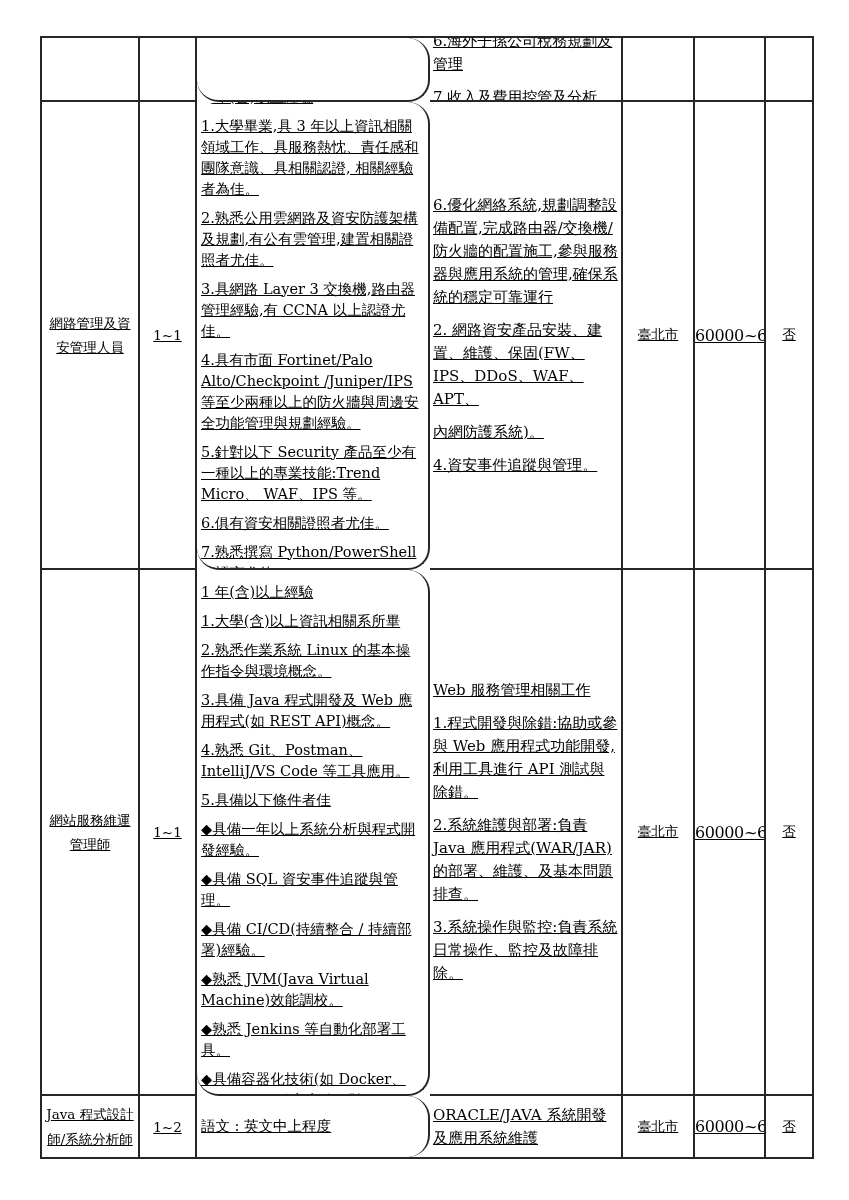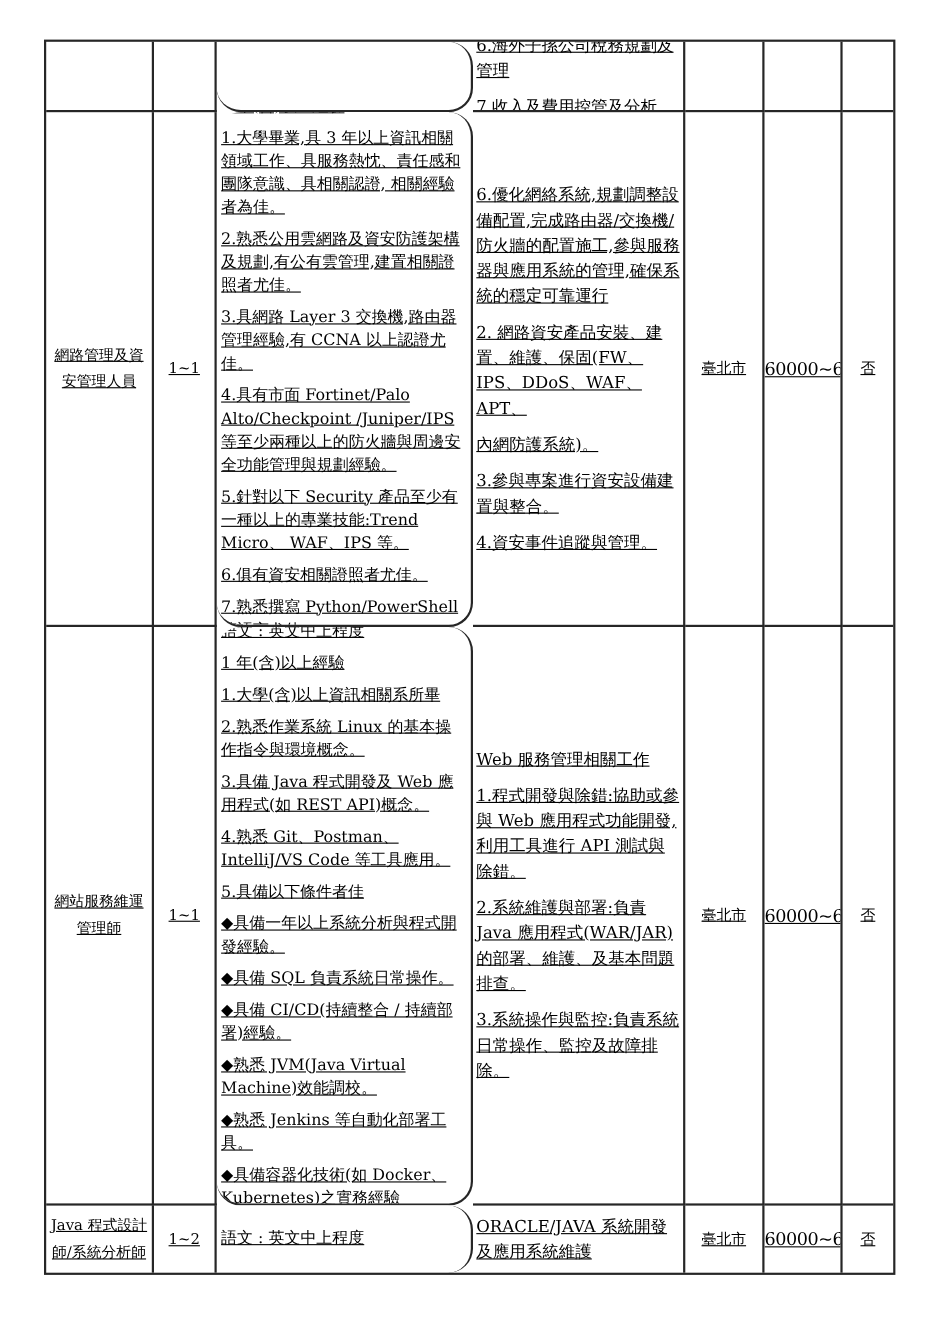--- a/index.html
+++ b/index.html
@@ -68,39 +68,38 @@
         <p>3.具網路 Layer 3 交換機,路由器管理經驗,有 CCNA 以上認證尤佳。</p>
         <p>4.具有市面 Fortinet/Palo Alto/Checkpoint /Juniper/IPS 等至少兩種以上的防火牆與周邊安全功能管理與規劃經驗。</p>
         <p>5.針對以下 Security 產品至少有一種以上的專業技能:Trend Micro、 WAF、IPS 等。</p>
         <p>6.俱有資安相關證照者尤佳。</p>
         <p>7.熟悉撰寫 Python/PowerShell 等語言尤佳。</p>
       </div>
     <div class="cell c-duty">
         <p>6.優化網絡系統,規劃調整設備配置,完成路由器/交換機/防火牆的配置施工,參與服務器與應用系統的管理,確保系統的穩定可靠運行</p>
         <p>2. 網路資安產品安裝、建置、維護、保固(FW、IPS、DDoS、WAF、APT、</p>
         <p>內網防護系統)。</p>
-        <p>3.參與專案進行資安設備建置與整合。</p>
         <p>4.資安事件追蹤與管理。</p>
       </div>
     <div class="cell c-loc">臺北市</div>
     <div class="cell c-sal">60000~62000</div>
     <div class="cell c-flag lastcol">否</div>
 
     <div class="cell c-title">網站服務維運管理師</div>
     <div class="cell c-count">1~1</div>
     <div class="cell c-qual">
         <p>語文 : 英文中上程度</p>
         <p>1 年(含)以上經驗</p>
         <p>1.大學(含)以上資訊相關系所畢</p>
         <p>2.熟悉作業系統 Linux 的基本操作指令與環境概念。</p>
         <p>3.具備 Java 程式開發及 Web 應用程式(如 REST API)概念。</p>
         <p>4.熟悉 Git、Postman、IntelliJ/VS Code 等工具應用。</p>
         <p>5.具備以下條件者佳</p>
         <p>◆具備一年以上系統分析與程式開發經驗。</p>
-        <p>◆具備 SQL 負責系統日常操作。</p>
+        <p>◆具備 SQL 資安事件追蹤與管理。</p>
         <p>◆具備 CI/CD(持續整合 / 持續部署)經驗。</p>
         <p>◆熟悉 JVM(Java Virtual Machine)效能調校。</p>
         <p>◆熟悉 Jenkins 等自動化部署工具。</p>
         <p>◆具備容器化技術(如 Docker、Kubernetes)之實務經驗</p>
       </div>
     <div class="cell c-duty">
         <p>Web 服務管理相關工作</p>
         <p>1.程式開發與除錯:協助或參與 Web 應用程式功能開發,利用工具進行 API 測試與除錯。</p>
         <p>2.系統維護與部署:負責 Java 應用程式(WAR/JAR)的部署、維護、及基本問題排查。</p>
         <p>3.系統操作與監控:負責系統日常操作、監控及故障排除。</p>

